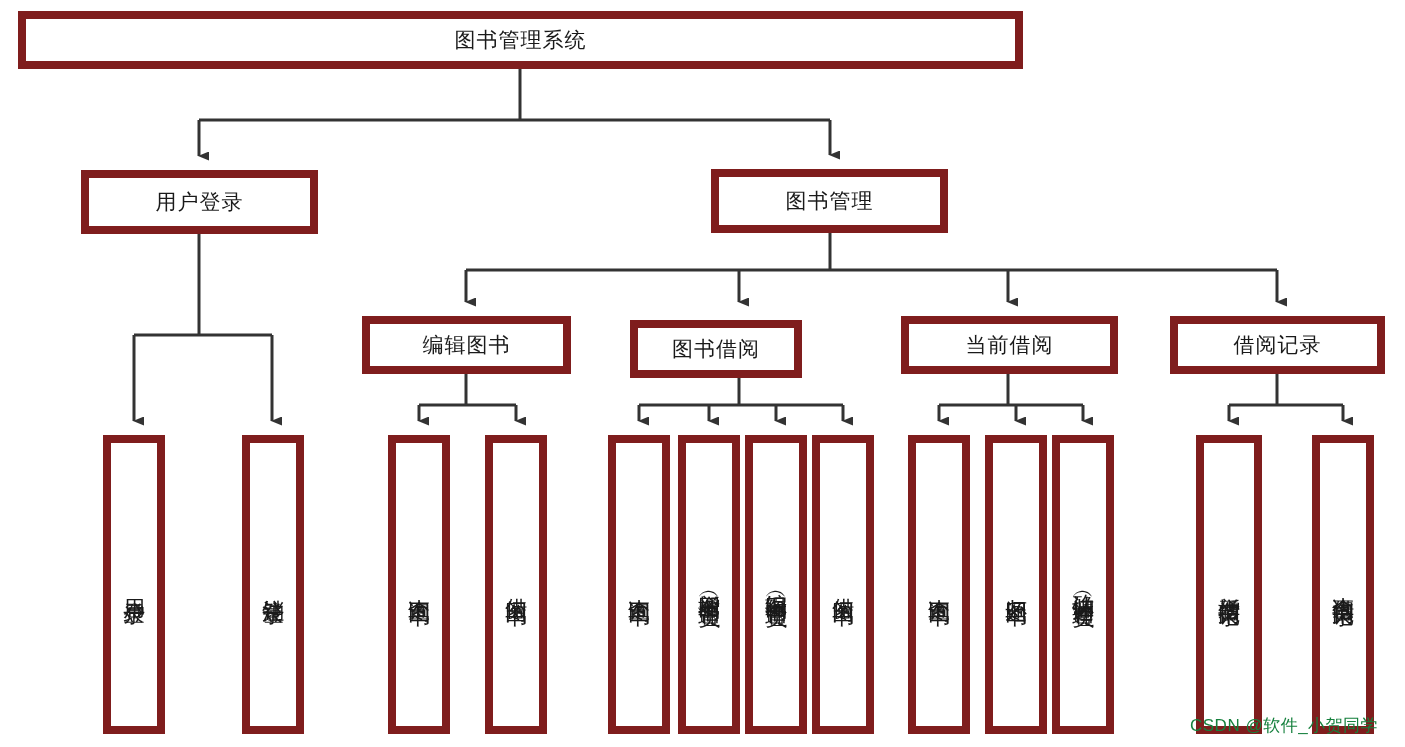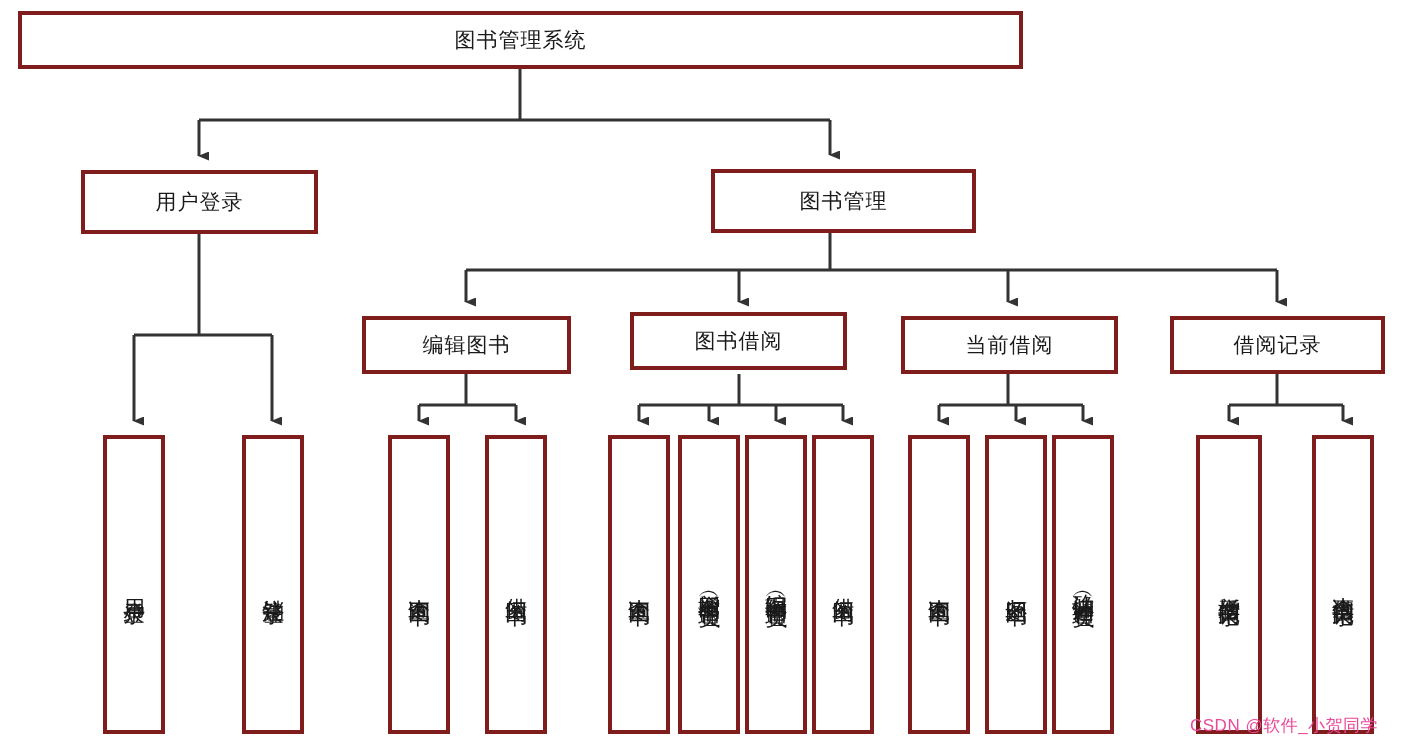--- a/index.html
+++ b/index.html
@@ -21,21 +21,21 @@
     position: absolute;
     left: 0;
     top: 0;
     width: 1405px;
     height: 747px;
     pointer-events: none;
   }
   .node {
     position: absolute;
     box-sizing: border-box;
-    border: 4px solid #7f1d1d;
+    border: 8px solid #7f1d1d;
     background: #ffffff;
     display: flex;
     align-items: center;
     justify-content: center;
     color: #1a1a1a;
   }
   .node-h {
     font-size: 21px;
     letter-spacing: 1px;
     white-space: nowrap;
@@ -48,21 +48,21 @@
     text-orientation: upright;
     font-size: 22px;
     line-height: 1.12;
     letter-spacing: 2px;
     text-align: center;
     white-space: nowrap;
   }
   .watermark {
     position: absolute;
     font-size: 17px;
-    color: #ec4899;
+    color: #15803d;
     white-space: nowrap;
     letter-spacing: 0.5px;
   }
 </style>
 </head>
 <body>
 
 <div id="diagram-root">
 
   <svg id="edges-layer" viewBox="0 0 1405 747" width="1405" height="747" xmlns="http://www.w3.org/2000/svg">
@@ -116,28 +116,28 @@
     </g>
   </svg>
 
   <div class="node node-h" style="left:18px; top:11px; width:1005px; height:58px;">
     <span>图书管理系统</span>
   </div>
 
   <div class="node node-h" style="left:81px; top:170px; width:237px; height:64px;">
     <span>用户登录</span>
   </div>
-  <div class="node node-h" style="left:711px; top:169px; width:265px; height:64px;">
+  <div class="node node-h" style="left:711px; top:169px; width:237px; height:64px;">
     <span>图书管理</span>
   </div>
 
   <div class="node node-h" style="left:362px; top:316px; width:209px; height:58px;">
     <span>编辑图书</span>
   </div>
-  <div class="node node-h" style="left:630px; top:312px; width:217px; height:58px;">
+  <div class="node node-h" style="left:630px; top:320px; width:172px; height:58px;">
     <span>图书借阅</span>
   </div>
   <div class="node node-h" style="left:1170px; top:316px; width:215px; height:58px;">
     <span>借阅记录</span>
   </div>
   <div class="node node-h" style="left:901px; top:316px; width:217px; height:58px;">
     <span>当前借阅</span>
   </div>
 
   <div class="node node-v" style="left:103px; top:435px; width:62px; height:299px;">

